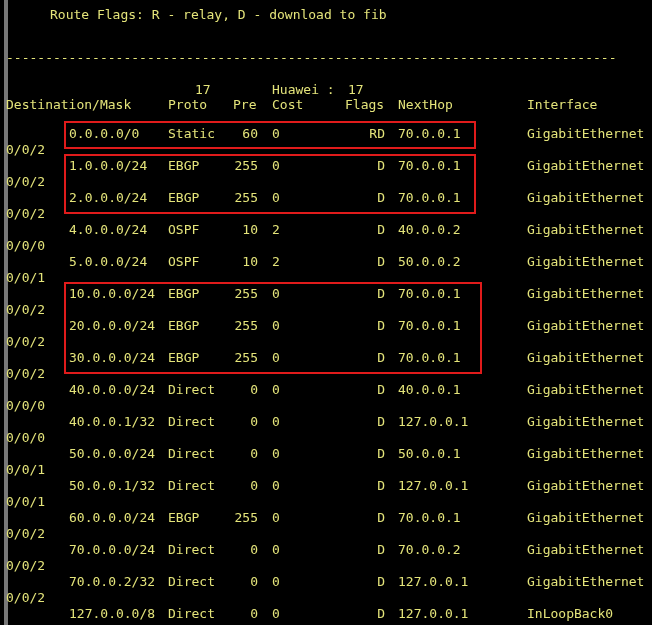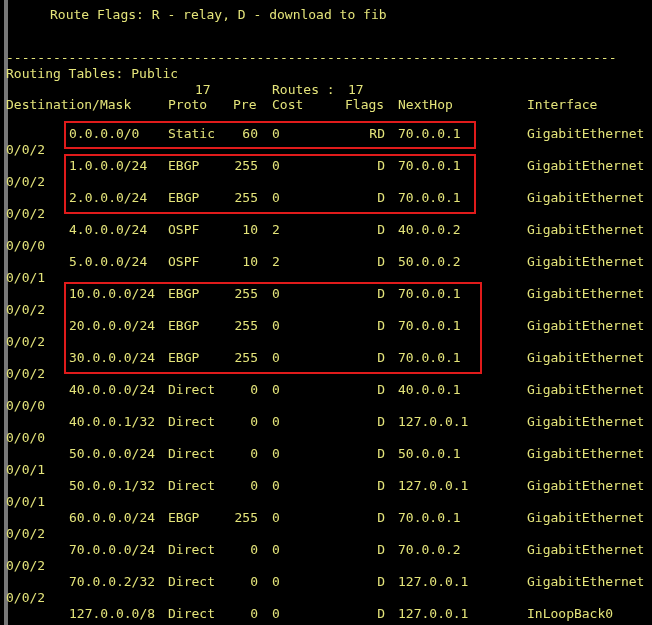--- a/index.html
+++ b/index.html
@@ -84,22 +84,21 @@
 
 <div id="terminal">
 
   <div id="scrollbar-track">
     <div id="scrollbar-thumb"></div>
   </div>
 
   <div id="text-layer">
       <div class="line" style="top: 7px; position: absolute; margin-left: 44px;"><span class="cell" style="position: absolute; left: 6px;">Route Flags: R - relay, D - download to fib</span></div>
       <div class="line" style="top: 50px; position: absolute;"><span class="cell" style="position: absolute; left: 6px;">------------------------------------------------------------------------------</span></div>
-      <div class="line" style="top: 66px; position: absolute;"><span class="cell" style="position: absolute; left: 6px;">Routing Tables: Public</span></div>
-      <div class="line" style="top: 82px; position: absolute;"><span class="cell" style="position: absolute; left: 195px;">17</span><span class="cell" style="position: absolute; left: 272px;">Routes :</span><span class="cell" style="position: absolute; left: 348px;">17</span></div>
+      <div class="line" style="top: 82px; position: absolute;"><span class="cell" style="position: absolute; left: 195px;">17</span><span class="cell" style="position: absolute; left: 272px;">Huawei :</span><span class="cell" style="position: absolute; left: 348px;">17</span></div>
       <div class="line" style="top: 97px; position: absolute;"><span class="cell" style="position: absolute; left: 6px;">Destination/Mask</span><span class="cell" style="position: absolute; left: 168px;">Proto</span><span class="cell" style="position: absolute; left: 233px;">Pre</span><span class="cell" style="position: absolute; left: 272px;">Cost</span><span class="cell" style="position: absolute; left: 345px;">Flags</span><span class="cell" style="position: absolute; left: 398px;">NextHop</span><span class="cell" style="position: absolute; left: 527px;">Interface</span></div>
       <div class="line" style="top: 126px; position: absolute;"><span class="cell" style="position: absolute; left: 69px;">0.0.0.0/0</span><span class="cell" style="position: absolute; left: 168px;">Static</span><span class="cell" style="position: absolute; right: 394px; text-align: right;">60</span><span class="cell" style="position: absolute; left: 272px;">0</span><span class="cell" style="position: absolute; right: 267px; text-align: right;">RD</span><span class="cell" style="position: absolute; left: 398px;">70.0.0.1</span><span class="cell" style="position: absolute; left: 527px;">GigabitEthernet</span></div>
       <div class="line" style="top: 142px; position: absolute;"><span class="cell" style="position: absolute; left: 6px;">0/0/2</span></div>
       <div class="line" style="top: 158px; position: absolute;"><span class="cell" style="position: absolute; left: 69px;">1.0.0.0/24</span><span class="cell" style="position: absolute; left: 168px;">EBGP</span><span class="cell" style="position: absolute; right: 394px; text-align: right;">255</span><span class="cell" style="position: absolute; left: 272px;">0</span><span class="cell" style="position: absolute; right: 267px; text-align: right;">D</span><span class="cell" style="position: absolute; left: 398px;">70.0.0.1</span><span class="cell" style="position: absolute; left: 527px;">GigabitEthernet</span></div>
       <div class="line" style="top: 174px; position: absolute;"><span class="cell" style="position: absolute; left: 6px;">0/0/2</span></div>
       <div class="line" style="top: 190px; position: absolute;"><span class="cell" style="position: absolute; left: 69px;">2.0.0.0/24</span><span class="cell" style="position: absolute; left: 168px;">EBGP</span><span class="cell" style="position: absolute; right: 394px; text-align: right;">255</span><span class="cell" style="position: absolute; left: 272px;">0</span><span class="cell" style="position: absolute; right: 267px; text-align: right;">D</span><span class="cell" style="position: absolute; left: 398px;">70.0.0.1</span><span class="cell" style="position: absolute; left: 527px;">GigabitEthernet</span></div>
       <div class="line" style="top: 206px; position: absolute;"><span class="cell" style="position: absolute; left: 6px;">0/0/2</span></div>
       <div class="line" style="top: 222px; position: absolute;"><span class="cell" style="position: absolute; left: 69px;">4.0.0.0/24</span><span class="cell" style="position: absolute; left: 168px;">OSPF</span><span class="cell" style="position: absolute; right: 394px; text-align: right;">10</span><span class="cell" style="position: absolute; left: 272px;">2</span><span class="cell" style="position: absolute; right: 267px; text-align: right;">D</span><span class="cell" style="position: absolute; left: 398px;">40.0.0.2</span><span class="cell" style="position: absolute; left: 527px;">GigabitEthernet</span></div>
       <div class="line" style="top: 238px; position: absolute;"><span class="cell" style="position: absolute; left: 6px;">0/0/0</span></div>
       <div class="line" style="top: 254px; position: absolute;"><span class="cell" style="position: absolute; left: 69px;">5.0.0.0/24</span><span class="cell" style="position: absolute; left: 168px;">OSPF</span><span class="cell" style="position: absolute; right: 394px; text-align: right;">10</span><span class="cell" style="position: absolute; left: 272px;">2</span><span class="cell" style="position: absolute; right: 267px; text-align: right;">D</span><span class="cell" style="position: absolute; left: 398px;">50.0.0.2</span><span class="cell" style="position: absolute; left: 527px;">GigabitEthernet</span></div>

